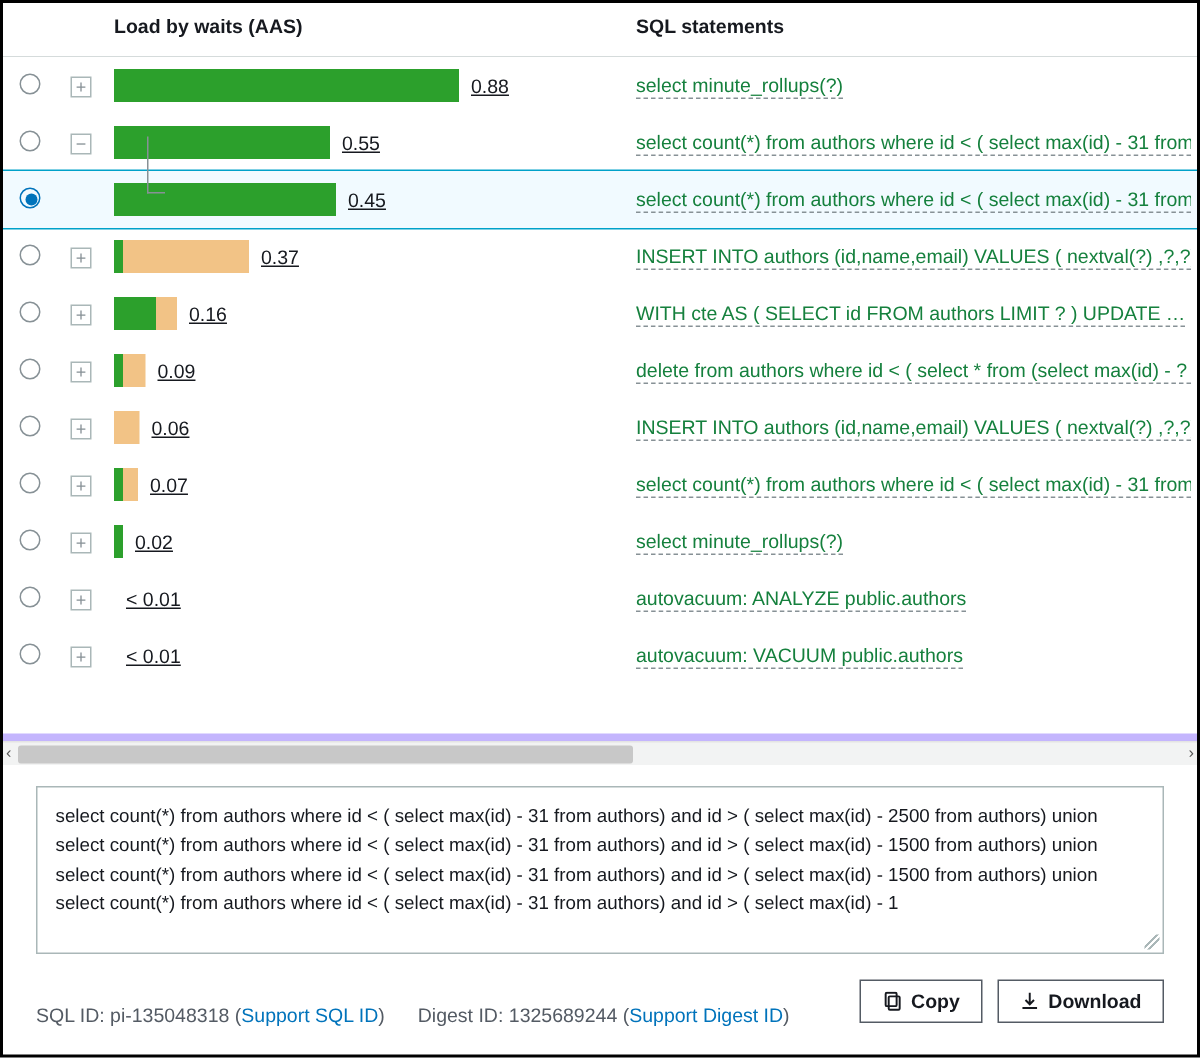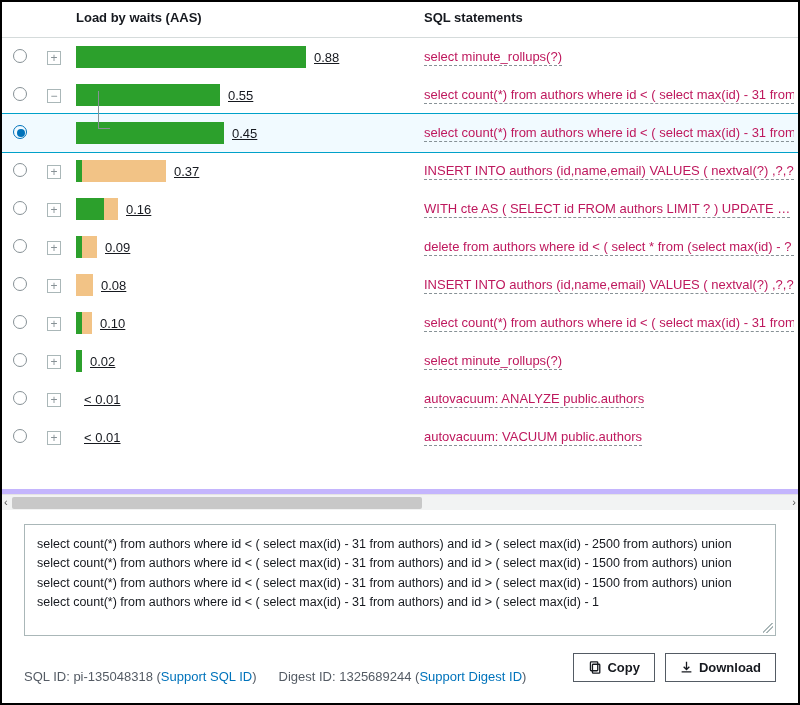--- a/index.html
+++ b/index.html
@@ -81,21 +81,21 @@
     .bar {
       height: 22px;
       display: flex;
       flex: 0 0 auto;
     }
     .seg { height: 100%; }
     .seg.green { background: #2ca02c; }
     .seg.orange { background: #f2c386; }
     .val { font-size: 13px; }
     .sql-link {
-      color: #be185d;
+      color: #15803d;
       text-decoration: none;
       border-bottom: 1px dashed #879196;
       padding-bottom: 1px;
       cursor: pointer;
       white-space: nowrap;
       overflow: hidden;
       text-overflow: clip;
       display: inline-block;
       max-width: 370px;
       vertical-align: bottom;
@@ -261,35 +261,35 @@
           <td><a class="sql-link">delete from authors where id &lt; ( select * from (select max(id) - ? from authors) ) …</a></td>
         </tr>
         <tr class="row hover">
           <td class="radio-cell"><span class="radio-outer"></span></td>
           <td class="expand-cell"><span class="exp-box">+</span></td>
           <td>
             <div class="bar-row">
               <div class="bar">
                 <div class="seg orange" style="width: 17px;"></div>
               </div>
-              <span class="val">0.08</span>
+              <span class="val">0.06</span>
             </div>
           </td>
           <td><a class="sql-link">INSERT INTO authors (id,name,email) VALUES ( nextval(?) ,?,?), ( nex…</a></td>
         </tr>
         <tr class="row hover">
           <td class="radio-cell"><span class="radio-outer"></span></td>
           <td class="expand-cell"><span class="exp-box">+</span></td>
           <td>
             <div class="bar-row">
               <div class="bar">
                 <div class="seg green" style="width: 6px;"></div>
                 <div class="seg orange" style="width: 10px;"></div>
               </div>
-              <span class="val">0.10</span>
+              <span class="val">0.07</span>
             </div>
           </td>
           <td><a class="sql-link">select count(*) from authors where id &lt; ( select max(id) - 31 from authors) and id &gt; …</a></td>
         </tr>
         <tr class="row hover">
           <td class="radio-cell"><span class="radio-outer"></span></td>
           <td class="expand-cell"><span class="exp-box">+</span></td>
           <td>
             <div class="bar-row">
               <div class="bar">

